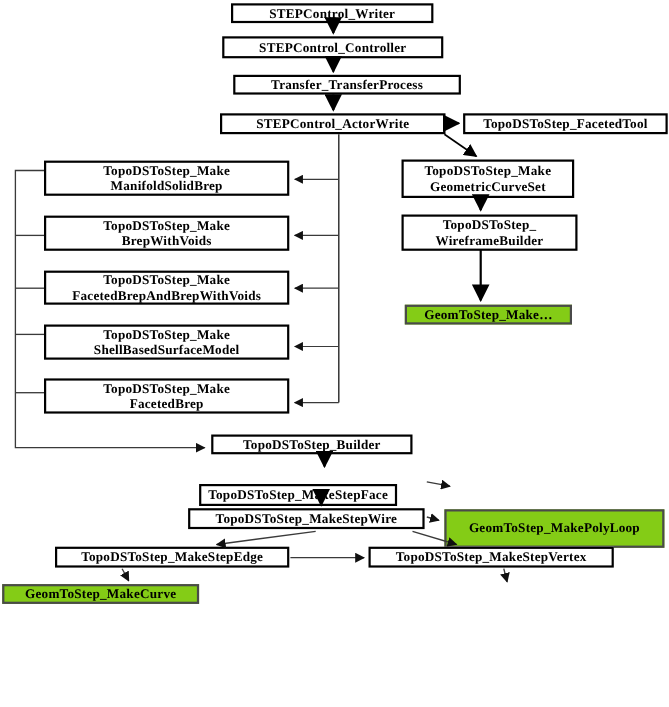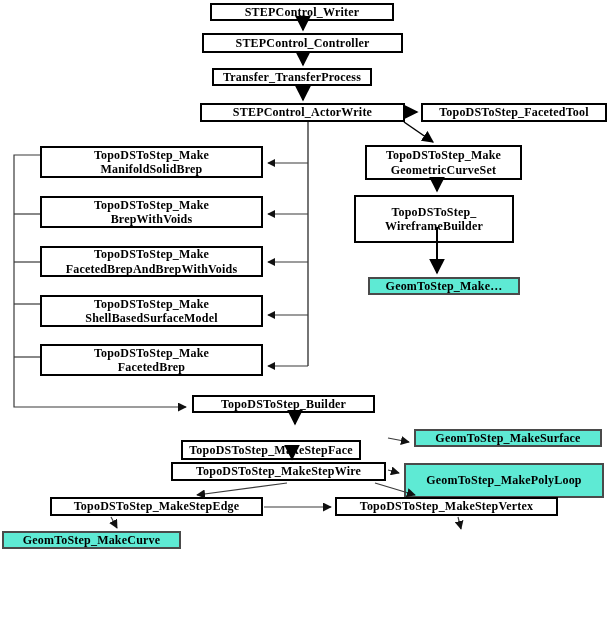--- a/index.html
+++ b/index.html
@@ -20,62 +20,61 @@
     font-size:12px;
     line-height:14.5px;
     display:flex;
     align-items:center;
     justify-content:center;
     text-align:center;
     white-space:pre-line;
     letter-spacing:0.2px;
   }
   .node.gray{
-    background:#5eead4;
+    background:#84cc16;
     border:2px solid #4a4a4a;
   }
   #wires{
     position:absolute;
     left:0;top:0;
     z-index:3;
     pointer-events:none;
   }
   .node{z-index:1;}
 </style>
 </head>
 <body>
 
 <div id="stage">
 
   <div class="node" style="left:210px;top:3px;width:184px;height:18px">STEPControl_Writer</div>
   <div class="node" style="left:202px;top:33px;width:201px;height:20px">STEPControl_Controller</div>
-  <div class="node" style="left:212px;top:68px;width:160px;height:18px">Transfer_TransferProcess</div>
+  <div class="node" style="left:212px;top:68px;width:207px;height:18px">Transfer_TransferProcess</div>
   <div class="node" style="left:200px;top:103px;width:205px;height:19px">STEPControl_ActorWrite</div>
   <div class="node" style="left:421px;top:103px;width:186px;height:19px">TopoDSToStep_FacetedTool</div>
 
   <div class="node" style="left:40px;top:146px;width:223px;height:32px">TopoDSToStep_Make
 ManifoldSolidBrep</div>
   <div class="node" style="left:40px;top:196px;width:223px;height:32px">TopoDSToStep_Make
 BrepWithVoids</div>
   <div class="node" style="left:40px;top:246px;width:223px;height:31px">TopoDSToStep_Make
 FacetedBrepAndBrepWithVoids</div>
   <div class="node" style="left:40px;top:295px;width:223px;height:32px">TopoDSToStep_Make
 ShellBasedSurfaceModel</div>
   <div class="node" style="left:40px;top:344px;width:223px;height:32px">TopoDSToStep_Make
 FacetedBrep</div>
 
   <div class="node" style="left:365px;top:145px;width:157px;height:35px">TopoDSToStep_Make
 GeometricCurveSet</div>
-  <div class="node" style="left:354px;top:195px;width:160px;height:48px">TopoDSToStep_
+  <div class="node" style="left:365px;top:195px;width:160px;height:33px">TopoDSToStep_
 WireframeBuilder</div>
   <div class="node gray" style="left:368px;top:277px;width:152px;height:18px">GeomToStep_Make…</div>
 
   <div class="node" style="left:192px;top:395px;width:183px;height:18px">TopoDSToStep_Builder</div>
   <div class="node" style="left:181px;top:440px;width:180px;height:20px">TopoDSToStep_MakeStepFace</div>
-  <div class="node gray" style="left:414px;top:429px;width:188px;height:18px">GeomToStep_MakeSurface</div>
   <div class="node" style="left:171px;top:462px;width:215px;height:19px">TopoDSToStep_MakeStepWire</div>
   <div class="node gray" style="left:404px;top:463px;width:200px;height:35px">GeomToStep_MakePolyLoop</div>
   <div class="node" style="left:50px;top:497px;width:213px;height:19px">TopoDSToStep_MakeStepEdge</div>
   <div class="node" style="left:335px;top:497px;width:223px;height:19px">TopoDSToStep_MakeStepVertex</div>
   <div class="node gray" style="left:2px;top:531px;width:179px;height:18px">GeomToStep_MakeCurve</div>
 
   <svg id="wires" width="608" height="643" viewBox="0 0 608 643">
     <defs>
       <marker id="ahb" viewBox="0 0 10 10" refX="9" refY="5" markerWidth="8" markerHeight="8" orient="auto-start-reverse">
         <path d="M0,0 L10,5 L0,10 z" fill="#000000"></path>

